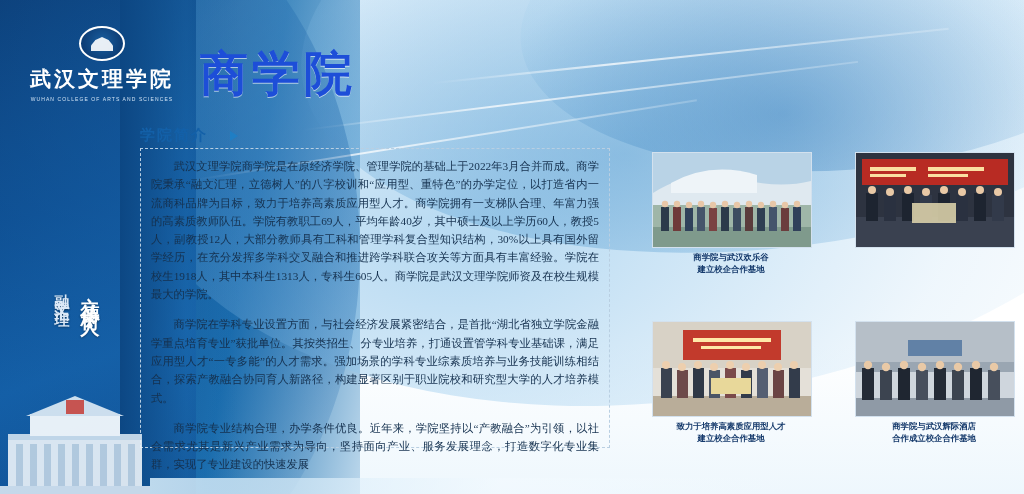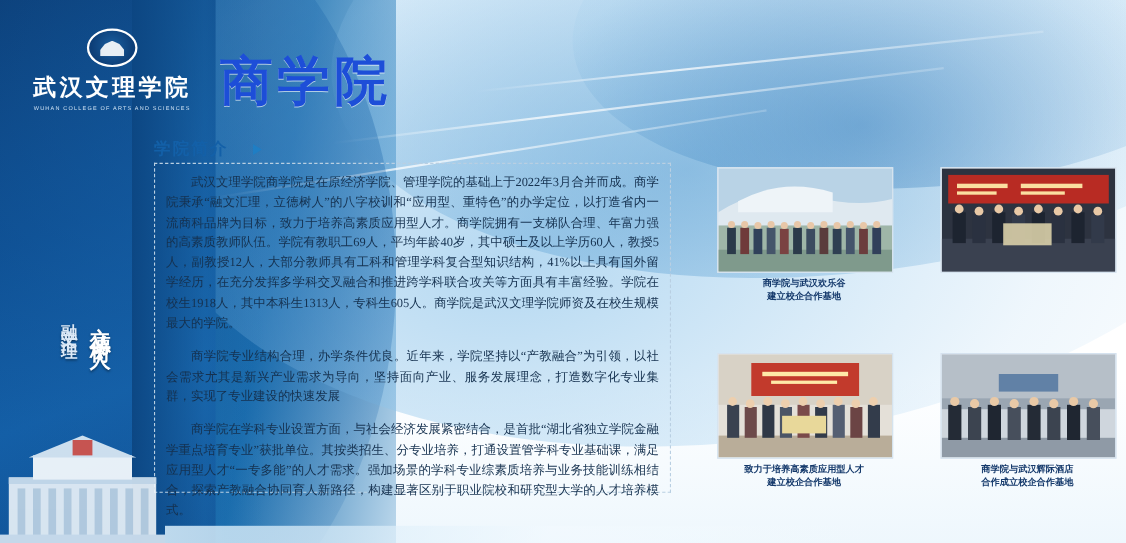--- a/index.html
+++ b/index.html
@@ -282,23 +282,23 @@
 
   <div class="main-title">商学院</div>
 
 
   <div class="section-heading">
     <span class="txt">学院简介</span>
     <span class="tri-icon"></span>
   </div>
 
   <div class="body-panel">
-    <p>武汉文理学院商学院是在原经济学院、管理学院的基础上于2022年3月合并而成。商学院秉承“融文汇理，立德树人”的八字校训和“应用型、重特色”的办学定位，以打造省内一流商科品牌为目标，致力于培养高素质应用型人才。商学院拥有一支梯队合理、年富力强的高素质教师队伍。学院有教职工69人，平均年龄40岁，其中硕士及以上学历60人，教授5人，副教授12人，大部分教师具有工科和管理学科复合型知识结构，41%以上具有国外留学经历，在充分发挥多学科交叉融合和推进跨学科联合攻关等方面具有丰富经验。学院在校生1918人，其中本科生1313人，专科生605人。商学院是武汉文理学院师资及在校生规模最大的学院。</p>
+    <p>武汉文理学院商学院是在原经济学院、管理学院的基础上于2022年3月合并而成。商学院秉承“融文汇理，立德树人”的八字校训和“应用型、重特色”的办学定位，以打造省内一流商科品牌为目标，致力于培养高素质应用型人才。商学院拥有一支梯队合理、年富力强的高素质教师队伍。学院有教职工69人，平均年龄40岁，其中硕士及以上学历60人，教授5人，副教授12人，大部分教师具有工科和管理学科复合型知识结构，30%以上具有国外留学经历，在充分发挥多学科交叉融合和推进跨学科联合攻关等方面具有丰富经验。学院在校生1918人，其中本科生1313人，专科生605人。商学院是武汉文理学院师资及在校生规模最大的学院。</p>
+    <p>商学院在学科专业设置方面，与社会经济发展紧密结合，是首批“湖北省独立学院金融学重点培育专业”获批单位。其按类招生、分专业培养，打通设置管学科专业基础课，满足应用型人才“一专多能”的人才需求。强加场景的学科专业综素质培养与业务技能训练相结合，探索产教融合协同育人新路径，构建显著区别于职业院校和研究型大学的人才培养模式。</p>
     <p>商学院专业结构合理，办学条件优良。近年来，学院坚持以“产教融合”为引领，以社会需求尤其是新兴产业需求为导向，坚持面向产业、服务发展理念，打造数字化专业集群，实现了专业建设的快速发展</p>
-    <p>商学院在学科专业设置方面，与社会经济发展紧密结合，是首批“湖北省独立学院金融学重点培育专业”获批单位。其按类招生、分专业培养，打通设置管学科专业基础课，满足应用型人才“一专多能”的人才需求。强加场景的学科专业综素质培养与业务技能训练相结合，探索产教融合协同育人新路径，构建显著区别于职业院校和研究型大学的人才培养模式。</p>
   </div>
 
   <div class="vslogan">
     <div class="col">立德树人</div>
     <div class="col small">融文汇理</div>
   </div>
 
   <div class="building">
     <svg width="150" height="108" viewBox="0 0 150 108">
       <rect x="0" y="0" width="150" height="108" fill="none"></rect>

